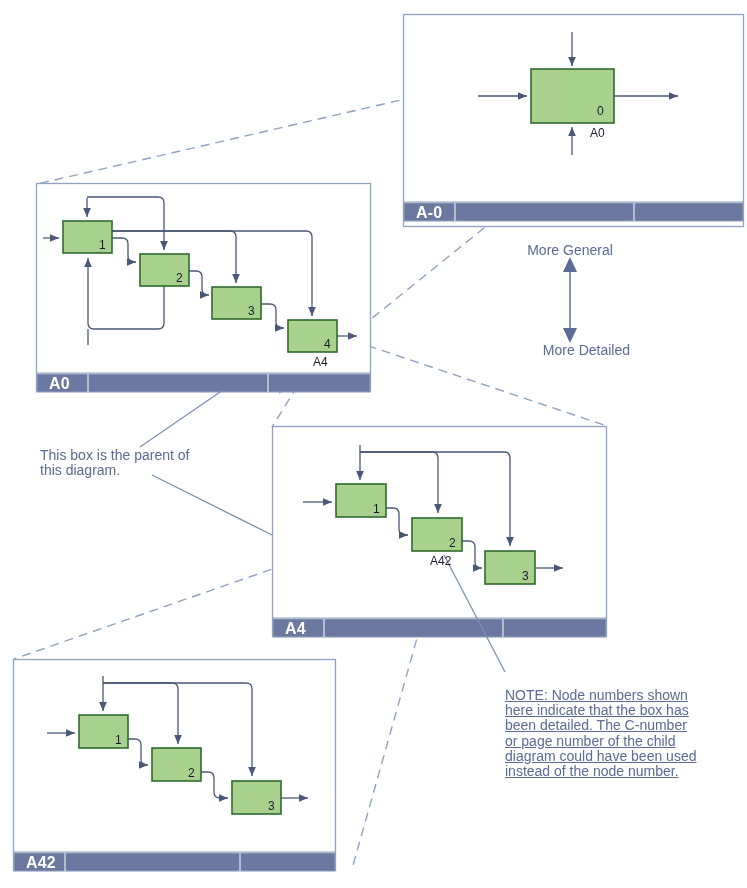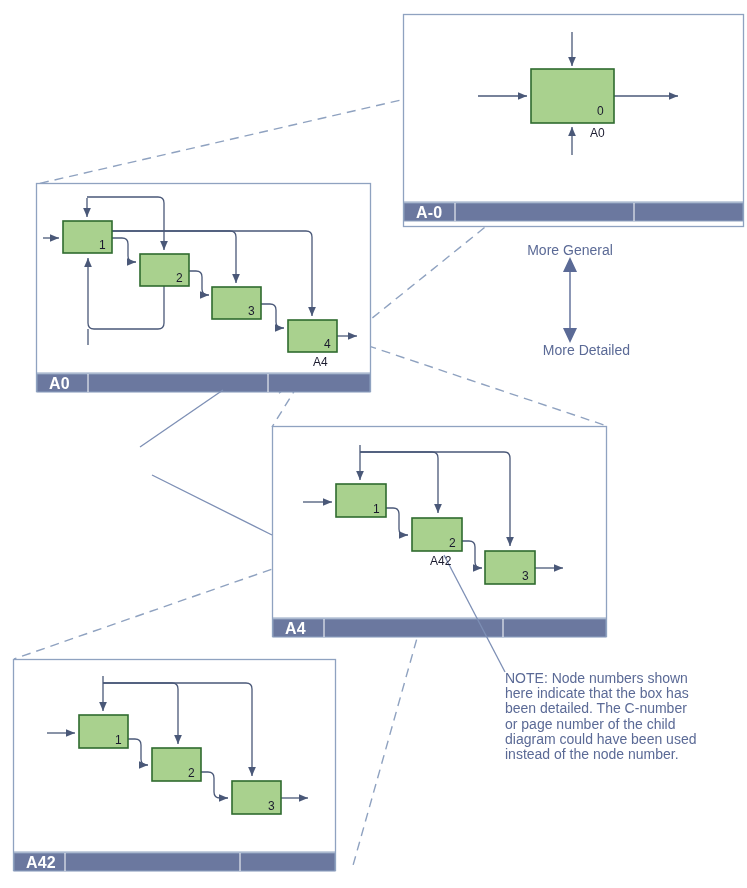--- a/index.html
+++ b/index.html
@@ -211,21 +211,23 @@
   <div class="node-num" style="left:268px; top:800px;">3</div>
 
   <div class="frame-label" style="left:416px; top:207px;">A-0</div>
   <div class="frame-label" style="left:49px;  top:378px;">A0</div>
   <div class="frame-label" style="left:285px; top:623px;">A4</div>
   <div class="frame-label" style="left:26px;  top:857px;">A42</div>
 
   <div class="txt center" style="left:510px; top:243px; width:120px;">More General</div>
   <div class="txt center" style="left:510px; top:343px; width:120px;text-align:right;">More Detailed</div>
 
-
-  <div class="txt" style="left:505px; top:671px; width:200px;">NOTE: Node numbers shown
+  <div class="txt" style="left:40px; top:448px; width:190px;">This box is the parent of
+this diagram.</div>
+
+  <div class="txt" style="left:505px; top:688px; width:200px;text-decoration:underline;">NOTE: Node numbers shown
 here indicate that the box has
 been detailed. The C-number
 or page number of the child
 diagram could have been used
 instead of the node number.</div>
 
 </div>
 
 </body></html>

